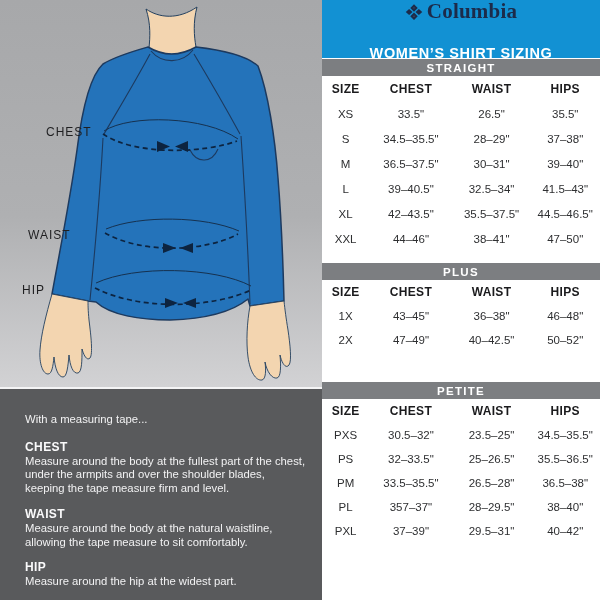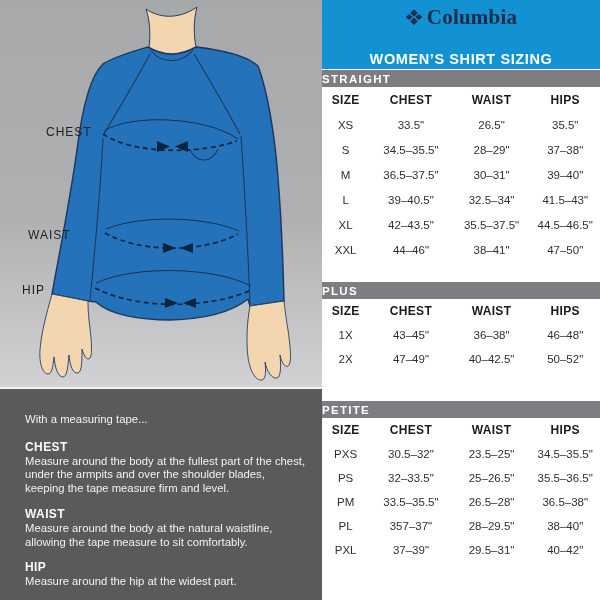--- a/index.html
+++ b/index.html
@@ -17,34 +17,34 @@
   .lbl-hip   { left:22px; top:283px; }
 
   .panel { flex:1; background:#595A5C; border-top:2px solid #F4F4F5; color:#F2F2F3;
            padding:24px 16px 0 25px; font-size:11.3px; line-height:1.2; }
   .panel .intro { margin-bottom:13px; }
   .panel h4 { font-size:12px; font-weight:bold; letter-spacing:.4px; color:#FAFAFB; margin-bottom:1px; }
   .panel p.body { margin-bottom:11px; }
 
   
   .right-col { flex:1; background:#fff; display:flex; flex-direction:column; }
-  .brandbar { height:69px; background:#1291D3; display:flex; flex-direction:column;
+  .brandbar { height:58px; background:#1291D3; display:flex; flex-direction:column;
               align-items:center; justify-content:center; padding-top:2px;gap:20px; }
   .brandrow { display:flex; align-items:center; gap:4px; }
   .wordmark { font-family:"Liberation Serif", serif; font-weight:bold; font-size:21px;
               color:#1C2B4A; letter-spacing:.2px; }
   .logo-mark { width:18px; height:18px; display:block; }
   .page-title { font-size:14.5px; font-weight:bold; color:#fff; letter-spacing:.6px; margin-top:1px; }
 
   .tblock { width:100%; }
   .tblock.straight { margin-top:1px; }
-  .tblock.plus { margin-top:20px; }
+  .tblock.plus { margin-top:12px; }
   .tblock.petite { margin-top:30px; }
   .bar { height:17px; background:#7C7E81; color:#fff; display:flex; align-items:center;
-         justify-content:flex-start; font-size:11.5px; font-weight:bold; letter-spacing:1.3px; }
+         justify-content:center; font-size:11.5px; font-weight:bold; letter-spacing:1.3px; }
   .trow { display:flex; align-items:center; }
   .straight .trow { height:25px; }
   .plus .trow, .petite .trow { height:24px; }
   .tcell { text-align:center; font-size:11.5px; color:#2E2F31; }
   .tcell:nth-child(1){ width:17%; }
   .tcell:nth-child(2){ width:30%; }
   .tcell:nth-child(3){ width:28%; }
   .tcell:nth-child(4){ width:25%; }
   .thead .tcell { font-weight:bold; font-size:12px; color:#1B1B1D; letter-spacing:.3px; }
 </style>

